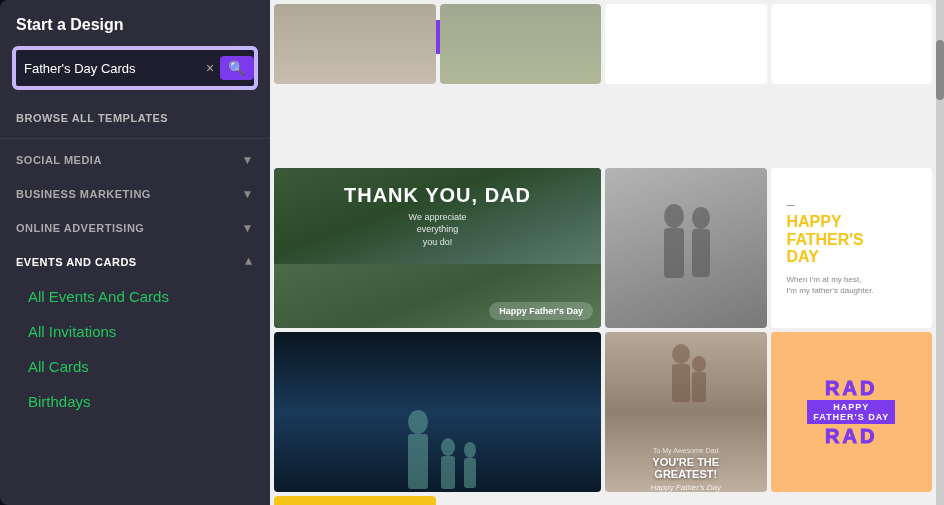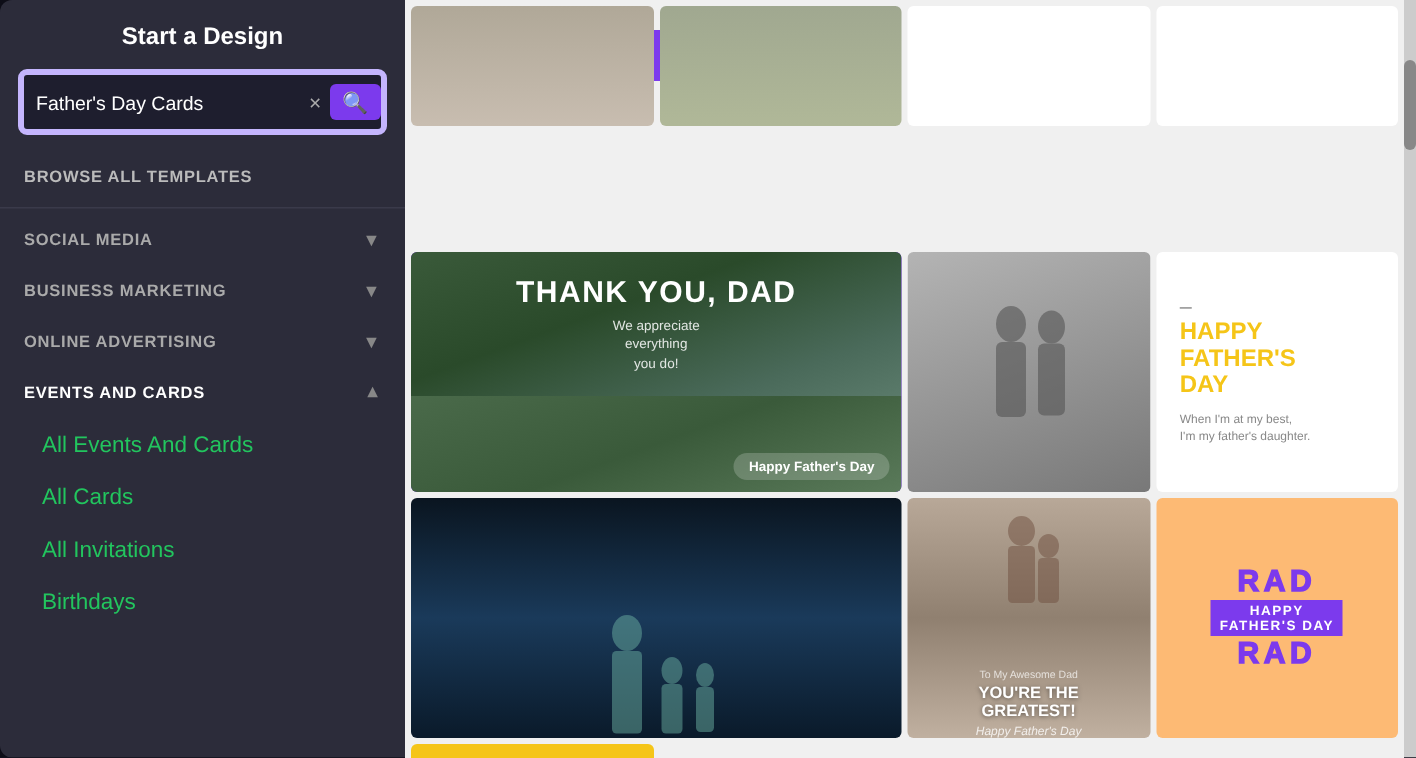--- a/index.html
+++ b/index.html
@@ -29,21 +29,21 @@
       border-radius: 8px 0 0 8px;
       display: flex;
       flex-direction: column;
       overflow: hidden;
       flex-shrink: 0;
     }
     .modal-header {
       padding: 16px 16px 12px;
       display: flex;
       align-items: center;
-      justify-content: center;
+      justify-content: flex-start;
     }
     .modal-title {
       color: #ffffff;
       font-size: 16px;
       font-weight: 600;
     }
     .tabs-bar {
       display: flex;
       gap: 0;
       margin-bottom: 0;
@@ -220,22 +220,22 @@
       </div>
       <div class="nav-item section-header">
         <span>ONLINE ADVERTISING</span>
         <span class="chevron">▼</span>
       </div>
       <div class="nav-item active-section">
         <span>EVENTS AND CARDS</span>
         <span class="chevron" style="transform:rotate(180deg);display:inline-block;">▼</span>
       </div>
       <div class="sub-item">All Events And Cards</div>
+      <div class="sub-item">All Invitations</div>
       <div class="sub-item">All Cards</div>
-      <div class="sub-item">All Invitations</div>
       <div class="sub-item">Birthdays</div>
     </div>
   </div>
 
   <div class="content-area">
 
     <div class="card" style="background: linear-gradient(180deg,#b0a898 0%,#c8bdb0 100%);height:80px;"></div>
     <div class="card" style="background: linear-gradient(180deg,#a0a890 0%,#b0b898 100%);height:80px;"></div>
     <div class="card" style="background: white;height:80px;display:flex;align-items:flex-end;justify-content:center;padding-bottom:8px;">
       <span style="color:#333;font-size:9px;"></span>

